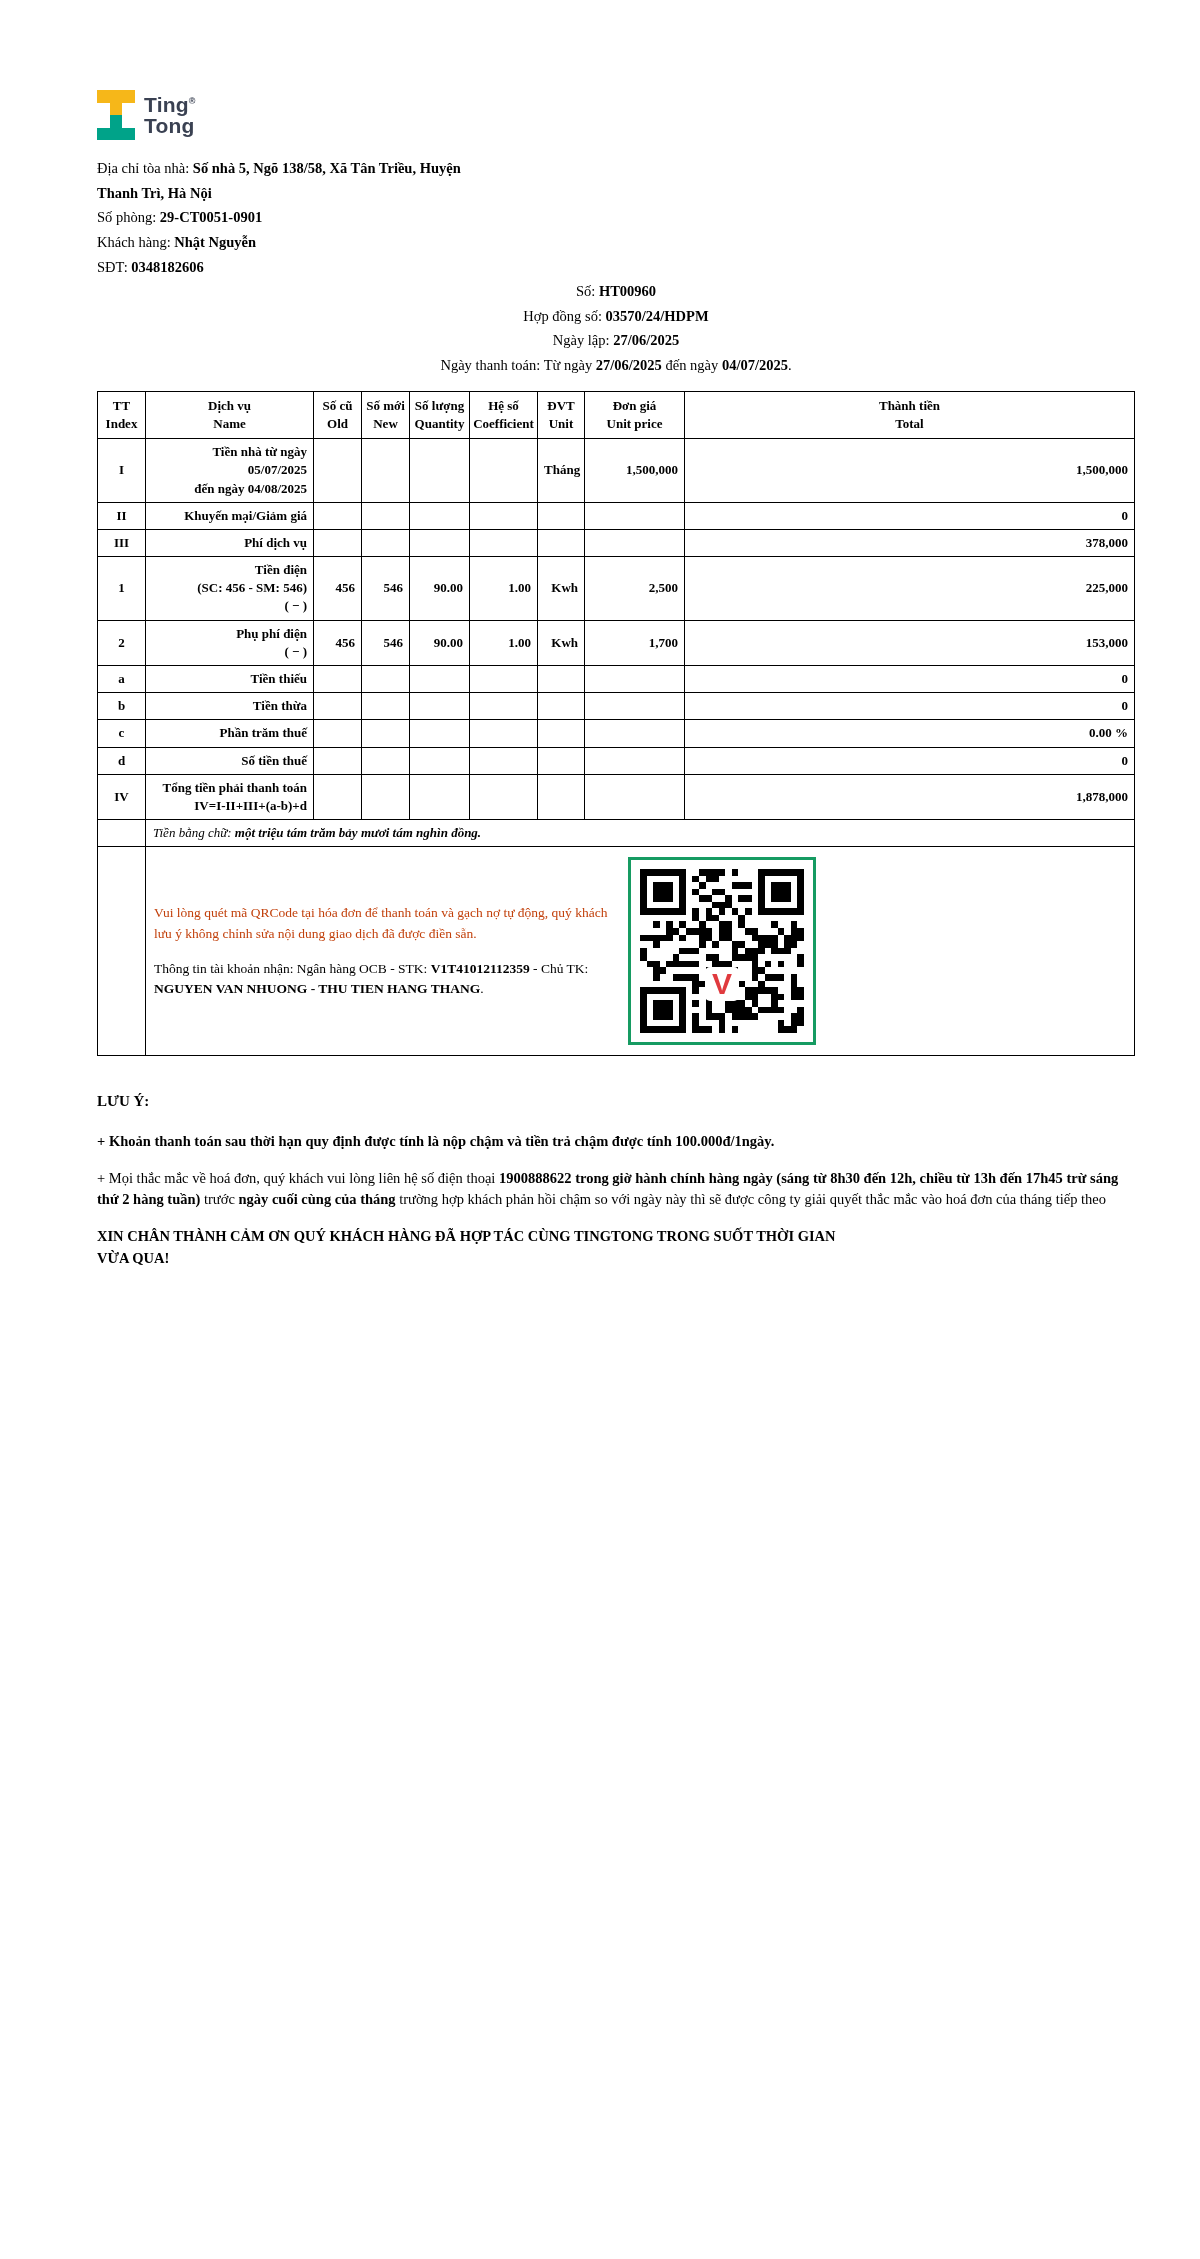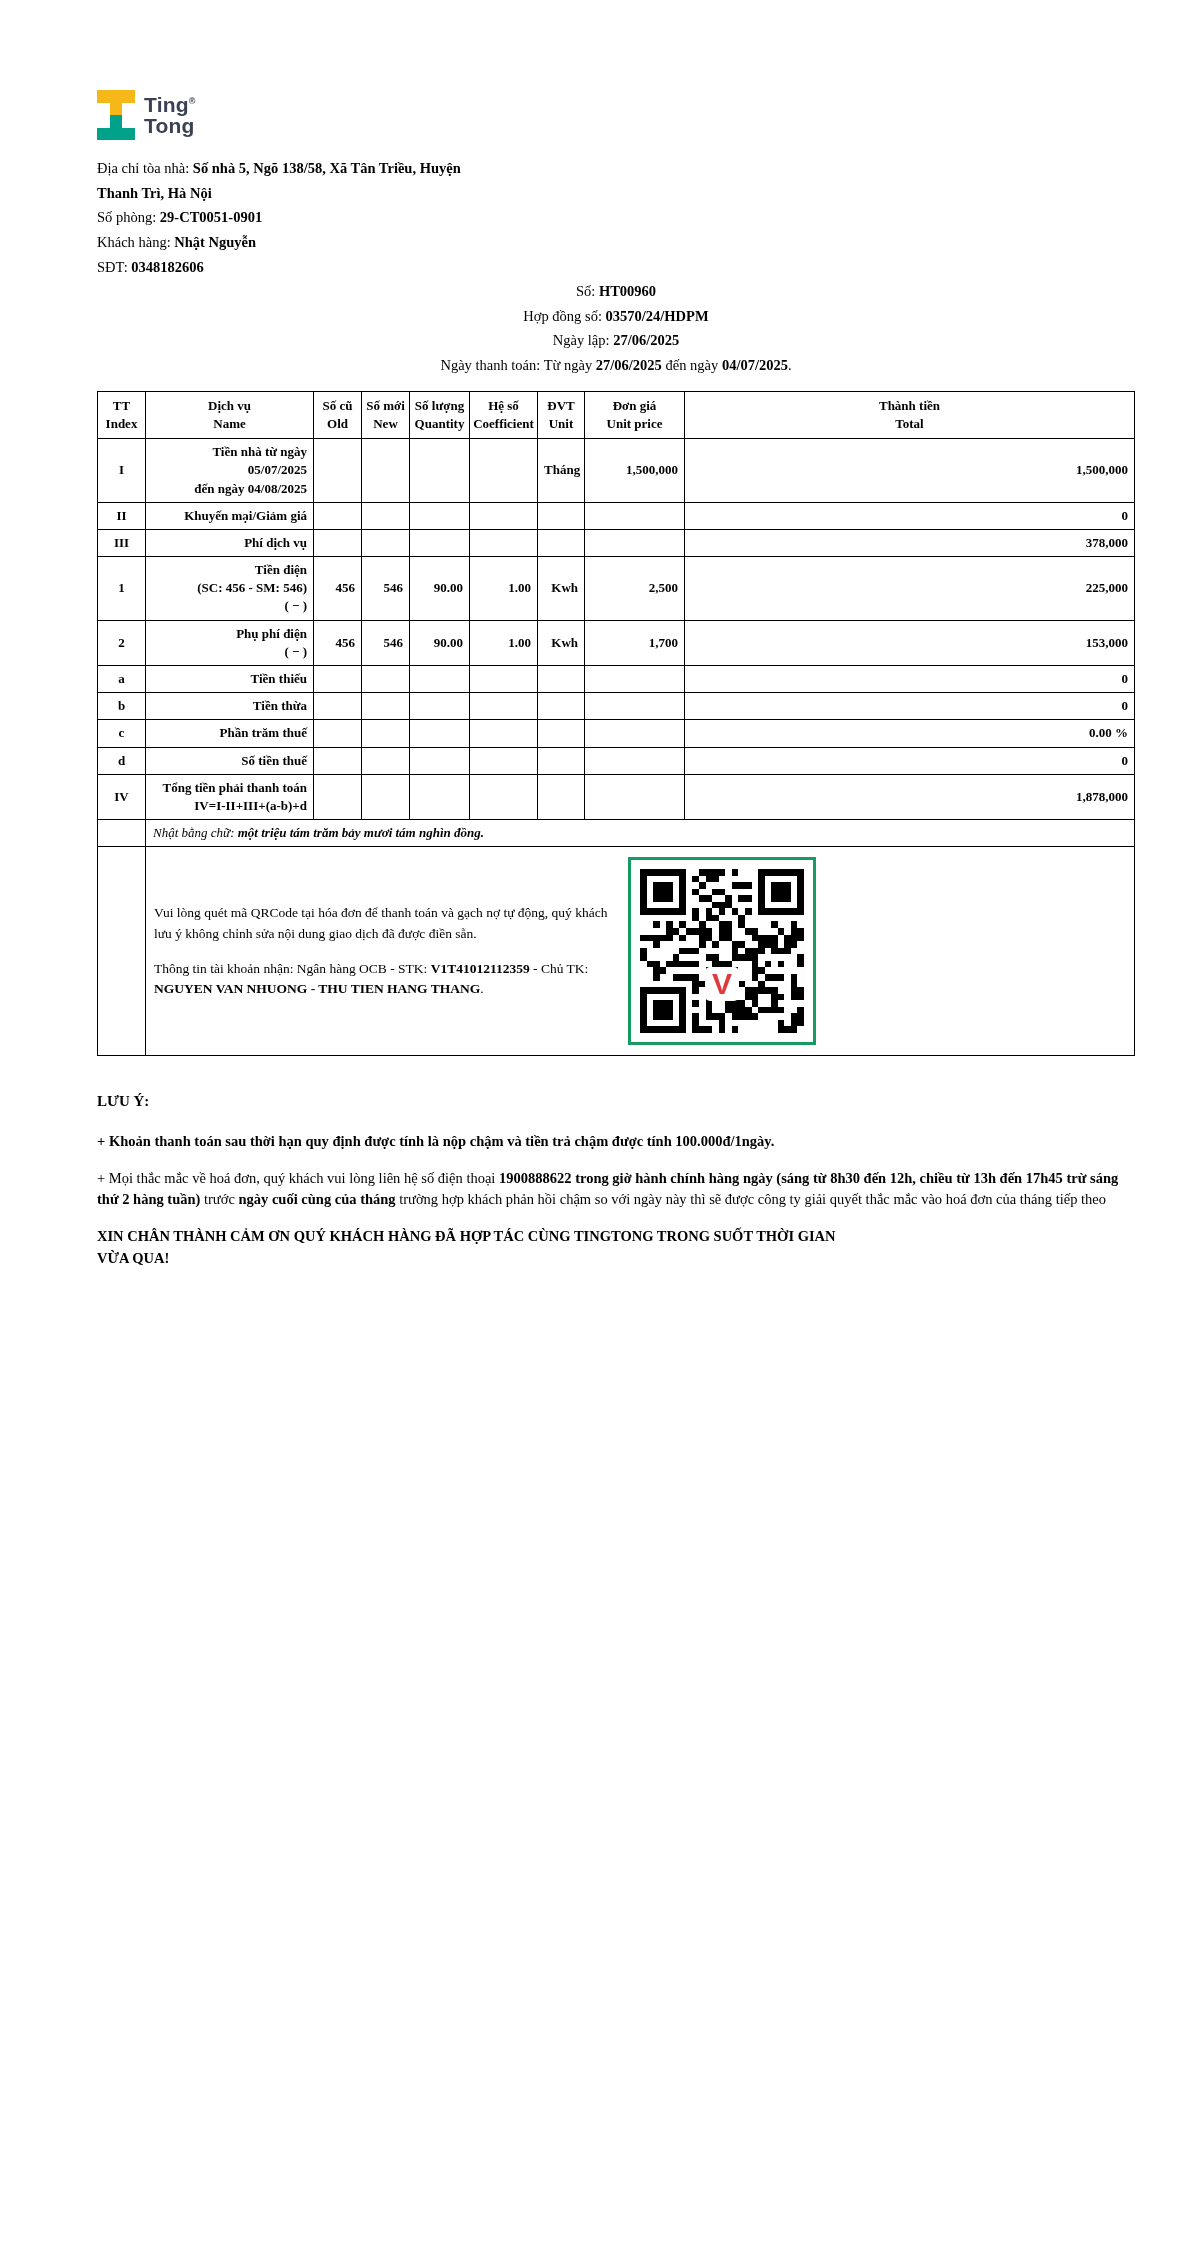--- a/index.html
+++ b/index.html
@@ -288,28 +288,28 @@
           <td class="c-ctr"></td>
           <td class="c-ctr"></td>
           <td class="c-ctr"></td>
           <td class="c-rt"></td>
           <td class="c-rt">1,878,000</td>
         </tr>
       </tbody>
     <tbody>
       <tr>
         <td class="c-tt"></td>
-        <td colspan="8" class="words-cell"><span>Nhật bằng chữ: </span><b>một triệu tám trăm bảy mươi tám nghìn đồng.</b></td>
+        <td colspan="8" class="words-cell"><span>Tiền bằng chữ: </span><b>một triệu tám trăm bảy mươi tám nghìn đồng.</b></td>
       </tr>
       <tr>
         <td class="c-tt"></td>
         <td colspan="8" class="qr-cell">
           <div class="qr-flex">
             <div class="qr-text">
-              <p class="notice" id="qr-notice" style="color: #000000;">Vui lòng quét mã QRCode tại hóa đơn để thanh toán và gạch nợ tự động, quý khách lưu ý không chỉnh sửa nội dung giao dịch đã được điền sẵn.</p>
+              <p class="notice" id="qr-notice" style="color: #c2410c;">Vui lòng quét mã QRCode tại hóa đơn để thanh toán và gạch nợ tự động, quý khách lưu ý không chỉnh sửa nội dung giao dịch đã được điền sẵn.</p>
               <p class="account"><span>Thông tin tài khoản nhận: Ngân hàng OCB - STK: </span><b>V1T41012112359</b><span> - Chủ TK: </span><b>NGUYEN VAN NHUONG - THU TIEN HANG THANG</b><span>.</span></p>
             </div>
             <div class="qr-box" id="qr-box" style="border-color: rgb(22, 155, 98);">
               <svg id="qr-svg" viewBox="0 0 25 25" shape-rendering="crispEdges" fill="#000">
                   <rect x="0" y="0" width="1" height="1"></rect>
                   <rect x="1" y="0" width="1" height="1"></rect>
                   <rect x="2" y="0" width="1" height="1"></rect>
                   <rect x="3" y="0" width="1" height="1"></rect>
                   <rect x="4" y="0" width="1" height="1"></rect>
                   <rect x="5" y="0" width="1" height="1"></rect>

